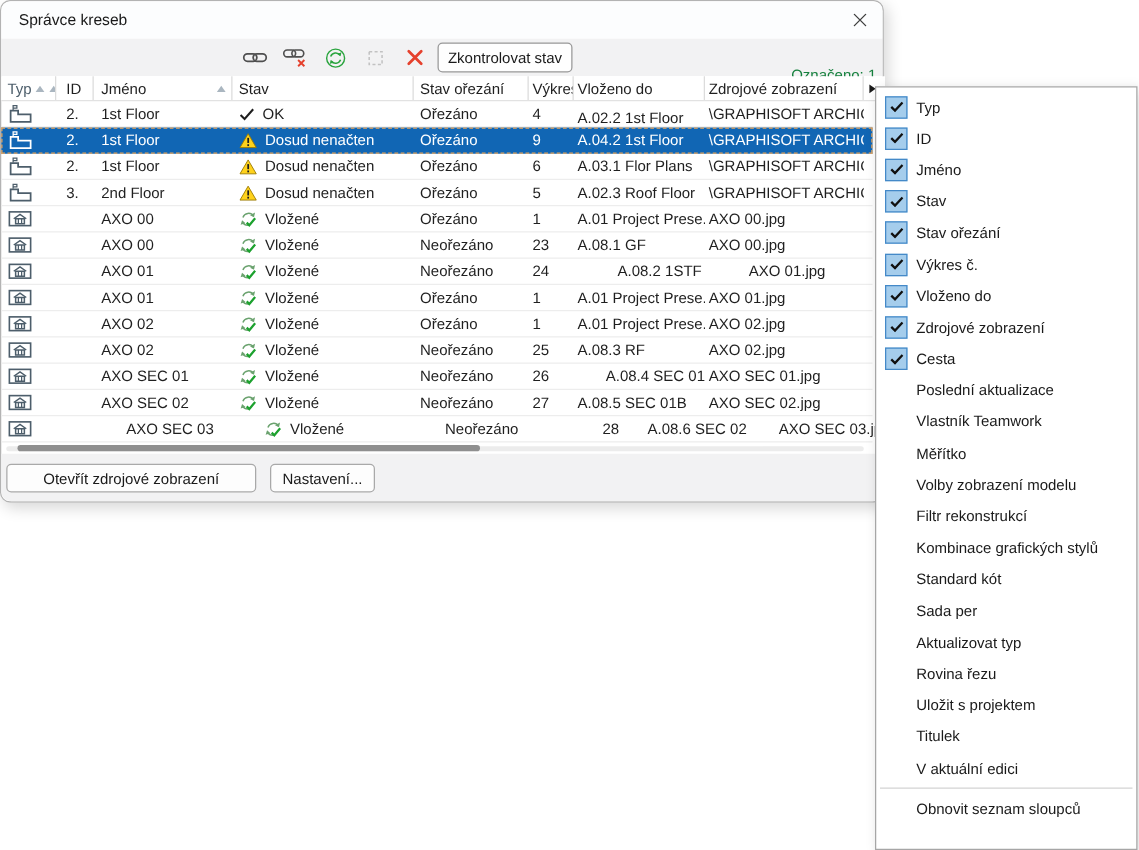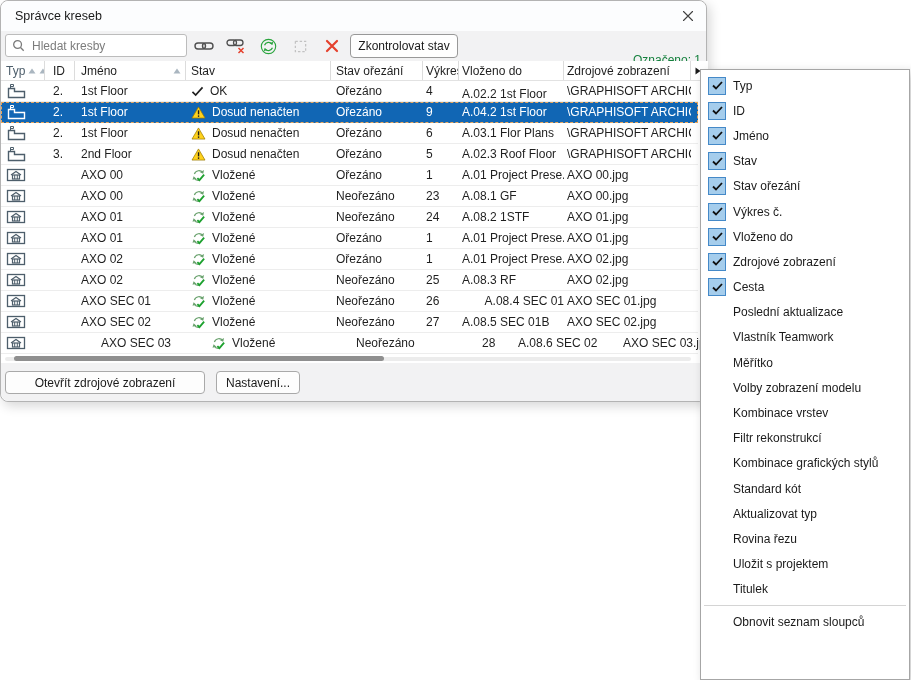--- a/index.html
+++ b/index.html
@@ -75,29 +75,20 @@
       <span class="title">Správce kreseb</span>
       <button class="close">
           <span class="icn" id="closeIcn">
             <svg width="12" height="12" viewBox="0 0 12 12">
               <path d="M1.5,1.5 L10.5,10.5 M10.5,1.5 L1.5,10.5" stroke="#404040" stroke-width="1.1" stroke-linecap="round"></path>
             </svg>
           </span>
         </button>
     </div>
     <div class="toolbar">
-      <div class="search">
-        <span class="icn" id="searchIcn">
-            <svg width="13" height="13" viewBox="0 0 14 14">
-              <circle cx="6" cy="6" r="4.2" fill="none" stroke="#7a7a7a" stroke-width="1.4"></circle>
-              <line x1="9.2" y1="9.2" x2="12.6" y2="12.6" stroke="#7a7a7a" stroke-width="1.4"></line>
-            </svg>
-          </span>
-        <input type="text" placeholder="Hledat kresby" style="">
-      </div>
       <div class="tools" id="toolIcons">
           <div class="tool">
             <span class="icn">
               <svg width="20" height="12" viewBox="0 0 20 12">
                 <rect x="1" y="3" width="10.5" height="6" rx="3" fill="none" stroke="#4f4f4f" stroke-width="1.4"></rect>
                 <rect x="8.5" y="3" width="10.5" height="6" rx="3" fill="none" stroke="#4f4f4f" stroke-width="1.4"></rect>
               </svg>
             </span>
           </div>
           <div class="tool">
@@ -449,21 +440,21 @@
               </svg>
             </span>
             <span>Vložené</span>
           </div>
           <div class="cell c4" style="width: 92px;">
             <span>Neořezáno</span>
           </div>
           <div class="cell c5" style="width: 36px;">
             <span>24</span>
           </div>
-          <div class="cell c6" style="width: 105px;">
+          <div class="cell c6" style="width: 105px; margin-left: 32px;">
             <span>A.08.2 1STF</span>
           </div>
           <div class="cell c7" style="width: 127px;">
             <span>AXO 01.jpg</span>
           </div>
         </div>
         <div class="trow">
           <div class="cell c0" style="width: 44px;">
             <span class="icn">
               <svg width="20" height="16" viewBox="0 0 20 16">
@@ -809,49 +800,53 @@
       <div class="mitem">
         <span class="chk empty"></span>
         <span class="mlab">Měřítko</span>
       </div>
       <div class="mitem">
         <span class="chk empty"></span>
         <span class="mlab">Volby zobrazení modelu</span>
       </div>
       <div class="mitem">
         <span class="chk empty"></span>
-        <span class="mlab">Kombinace vrstev</span>
-      </div>
-      <div class="mitem">
-        <span class="chk empty"></span>
         <span class="mlab">Filtr rekonstrukcí</span>
       </div>
       <div class="mitem">
         <span class="chk empty"></span>
         <span class="mlab">Kombinace grafických stylů</span>
       </div>
       <div class="mitem">
         <span class="chk empty"></span>
         <span class="mlab">Standard kót</span>
       </div>
       <div class="mitem">
         <span class="chk empty"></span>
+        <span class="mlab">Sada per</span>
+      </div>
+      <div class="mitem">
+        <span class="chk empty"></span>
         <span class="mlab">Aktualizovat typ</span>
       </div>
       <div class="mitem">
         <span class="chk empty"></span>
         <span class="mlab">Rovina řezu</span>
       </div>
       <div class="mitem">
         <span class="chk empty"></span>
         <span class="mlab">Uložit s projektem</span>
       </div>
       <div class="mitem">
         <span class="chk empty"></span>
         <span class="mlab">Titulek</span>
+      </div>
+      <div class="mitem">
+        <span class="chk empty"></span>
+        <span class="mlab">V aktuální edici</span>
       </div>
       <div class="msep"></div>
       <div class="mitem">
         <span class="chk empty"></span>
         <span class="mlab">Obnovit seznam sloupců</span>
       </div>
     </div>
 </div>
 
 </body></html>

